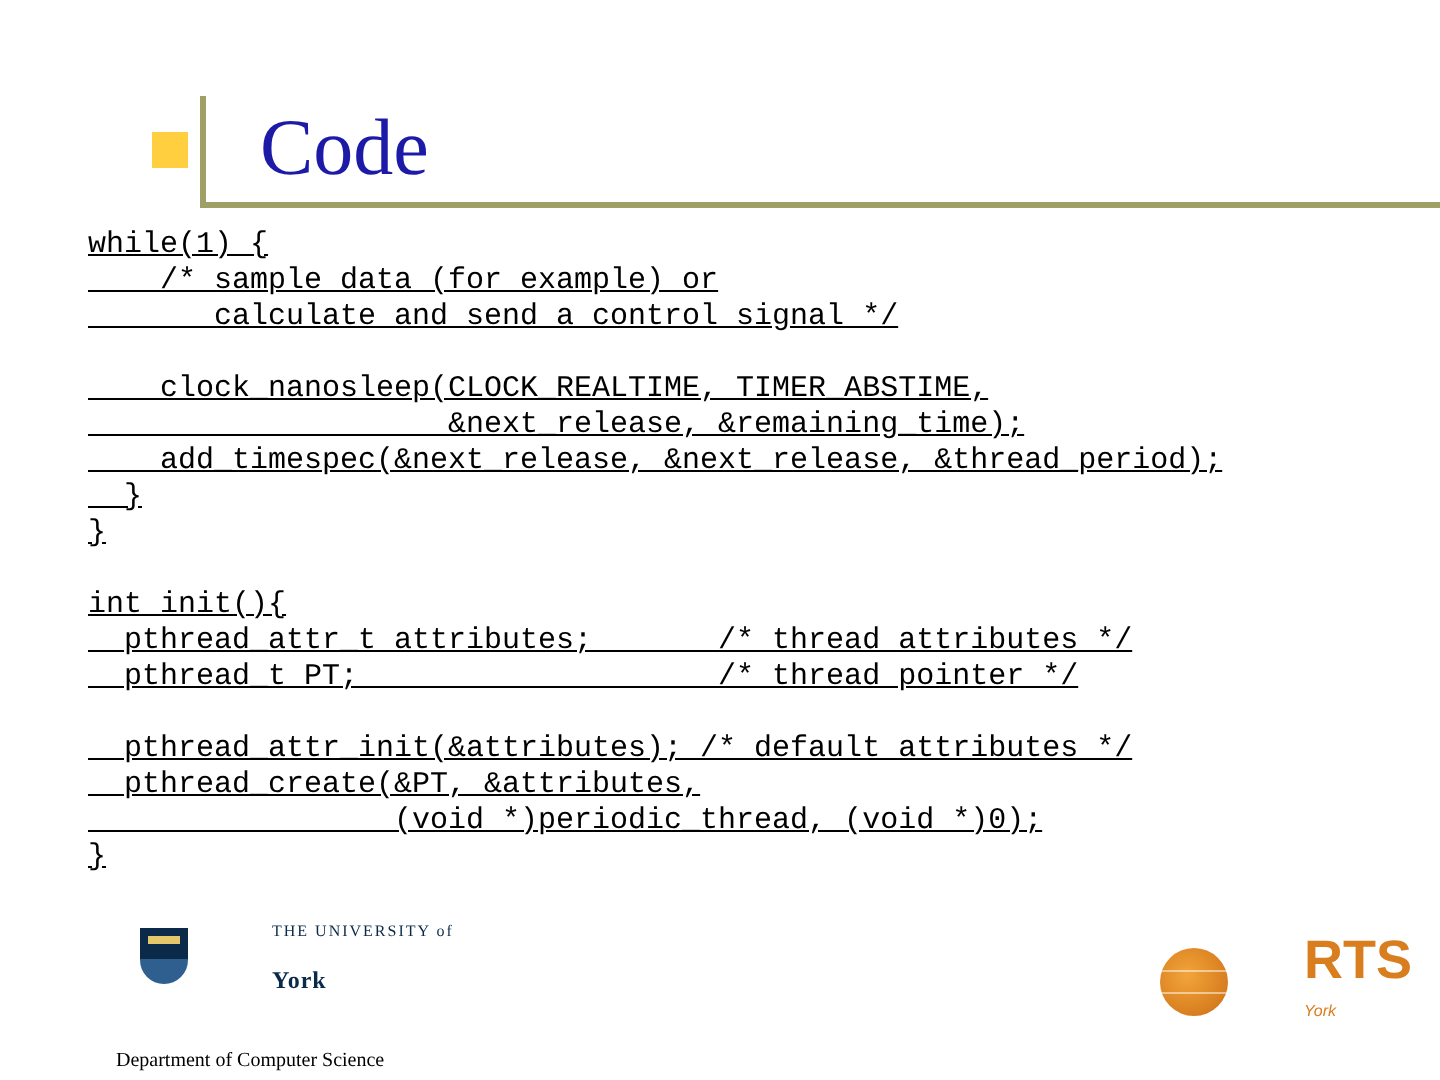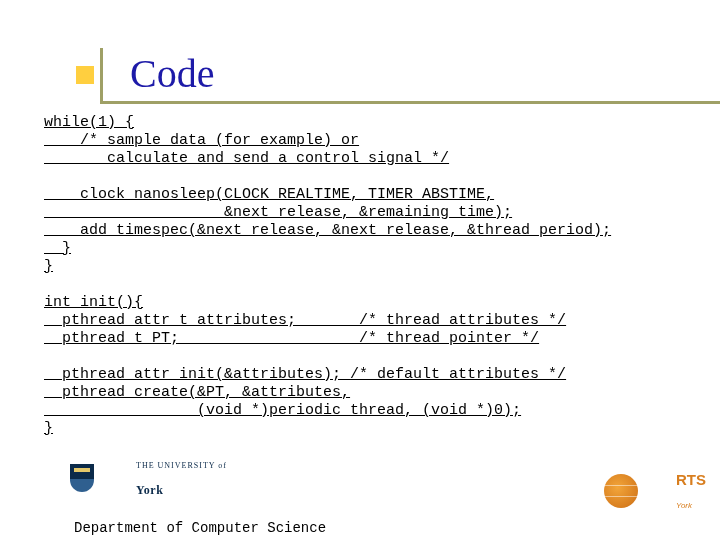--- a/index.html
+++ b/index.html
@@ -87,24 +87,24 @@
   }
   .uni-text {
     font-family: "Times New Roman", serif;
     color: #0b2a4a;
     line-height: 12px;
   }
   .uni-text .t1 { font-size: 8px; letter-spacing: 1px; }
   .uni-text .t2 { font-size: 12px; font-weight: bold; letter-spacing: 0.5px; }
   .dept {
     position: absolute;
-    left: 26px;
+    left: 10px;
     bottom: 4px;
-    font-family: Liberation Mono, monospace;
-    font-size: 14px;
+    font-family: Liberation Serif, serif;
+    font-size: 10px;
     color: #000;
   }
   .footnote {
     position: absolute;
     left: 148px;
     bottom: 12px;
     font-family: "Comic Sans MS", cursive;
     font-size: 10px;
     color: #000;
   }
@@ -122,21 +122,21 @@
     position: relative;
     overflow: hidden;
   }
   .rts-globe::before, .rts-globe::after{
     content:"";position:absolute;left:0;right:0;height:1px;background:rgba(255,255,255,0.5);
   }
   .rts-globe::before{top:11px;}
   .rts-globe::after{top:22px;}
   .rts-text {
     font-family: Arial, sans-serif;
-    font-size: 15px;
+    font-size: 27px;
     font-weight: bold;
     color: #d87e1f;
     line-height: 18px;
   }
   .rts-sub {
     font-family: Arial, sans-serif;
     font-size: 8px;
     font-style: italic;
     color: #d87e1f;
   }

